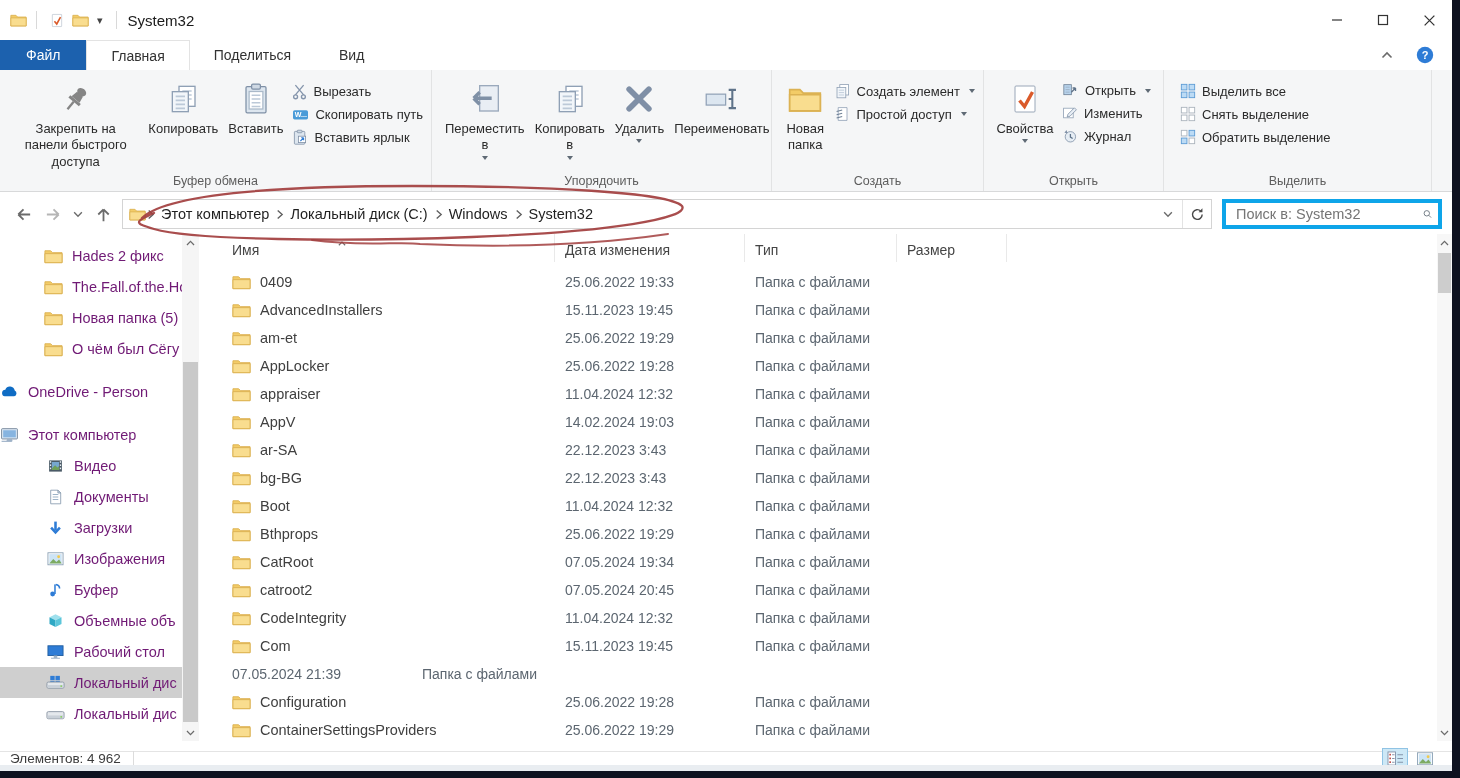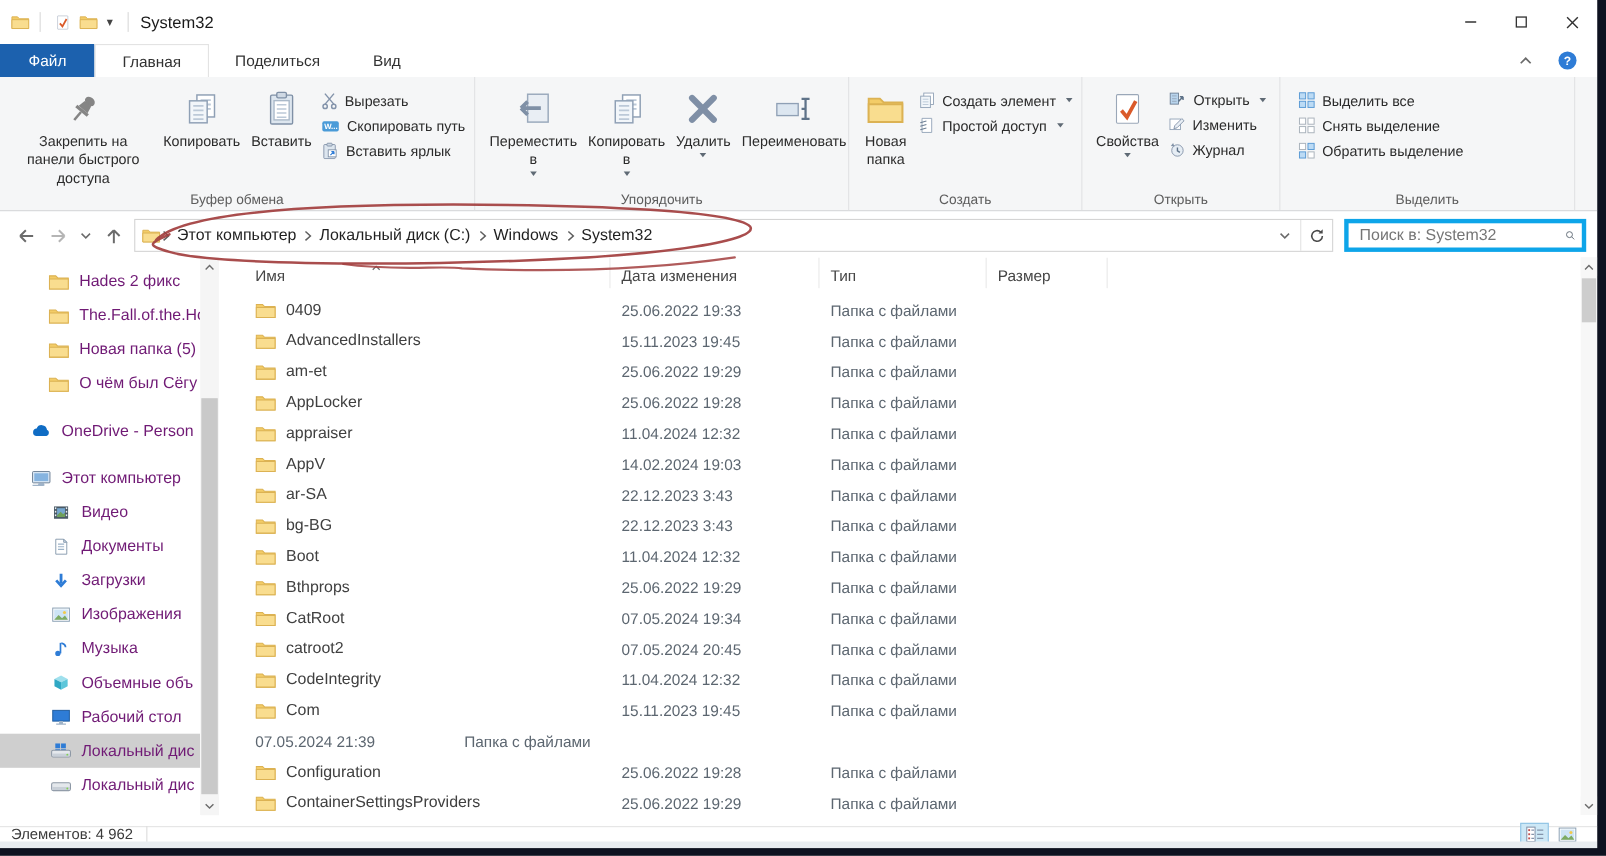--- a/index.html
+++ b/index.html
@@ -38,21 +38,21 @@
   .crumb-item{font-size:14.5px;color:#1f1f1f;padding:0 6px;cursor:pointer;white-space:nowrap}
   .crumb-right{margin-left:auto;display:flex;align-items:center;height:100%}
   .crumb-right .vsep{width:1px;height:28px;background:#e3e3e3}
   .crumbbtn{width:28px;height:28px;border:none;background:none;display:flex;align-items:center;justify-content:center;cursor:pointer}
   .searchbox{width:220px;height:30px;border:4px solid #0ea5e9;margin-left:10px;display:flex;align-items:center;padding:0 6px 0 10px;background:#fff}
   .searchbox input{border:none;outline:none;flex:1;font-size:14.5px;color:#6d6d6d;font-family:"Liberation Sans",sans-serif;background:transparent}
   
   .sidebar{position:absolute;left:0;top:234px;width:182px;height:507px;overflow:hidden;padding-top:6px;background:#fff}
   .sb-item{height:31px;display:flex;align-items:center;font-size:14.5px;color:#701a75;white-space:nowrap;overflow:hidden;cursor:pointer}
   .sb-item.quick{padding-left:44px}
-  .sb-item.root{padding-left:28px}
+  .sb-item.root{}
   .sb-item.child{padding-left:46px}
   .sb-item.gap{margin-top:12px}
   .sb-item.sel{background:#cfcfcf}
   .sb-item .ic16{flex:0 0 auto;margin-right:9px}
   .sb-scroll{position:absolute;left:182px;top:234px;width:17px;height:507px;background:#f5f5f5}
   .sb-scroll .thumb{position:absolute;left:1px;right:1px;top:128px;height:360px;background:#c9c9c9}
   .scrollarrow{position:absolute;left:0;right:0;height:17px;display:flex;align-items:center;justify-content:center;background:#f5f5f5;border:none;cursor:pointer}
   
   .filearea{position:absolute;left:200px;top:234px;width:1237px;height:507px;background:#fff;overflow:hidden}
   .lheader{display:flex;height:28px;align-items:center;margin-left:22px;position:relative}
@@ -690,21 +690,21 @@
         <div class="sb-item child">
           <svg class="ic ic16" width="19" height="16">
             <use href="#i-picture"></use>
           </svg>
           <span class="sb-label">Изображения</span>
         </div>
         <div class="sb-item child">
           <svg class="ic ic16" width="19" height="16">
             <use href="#i-music"></use>
           </svg>
-          <span class="sb-label">Музыка</span>
+          <span class="sb-label">Буфер</span>
         </div>
         <div class="sb-item child">
           <svg class="ic ic16" width="19" height="16">
             <use href="#i-cube"></use>
           </svg>
           <span class="sb-label">Объемные объ</span>
         </div>
         <div class="sb-item child">
           <svg class="ic ic16" width="19" height="16">
             <use href="#i-desktop"></use>

